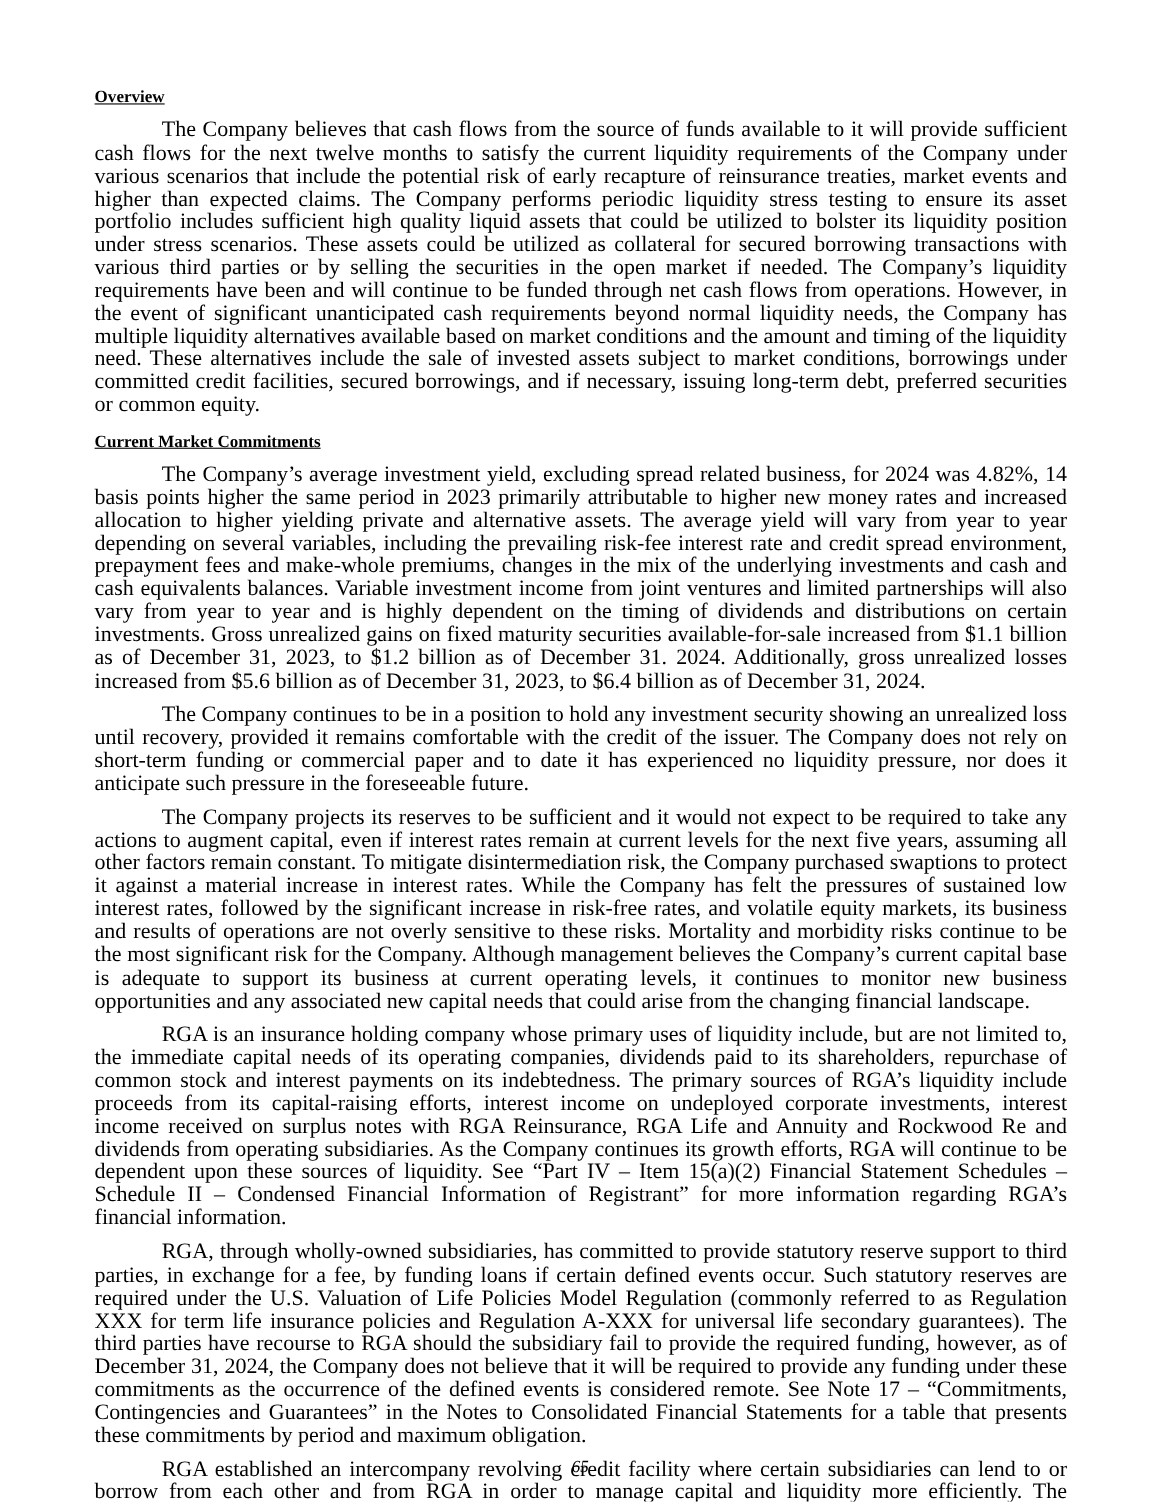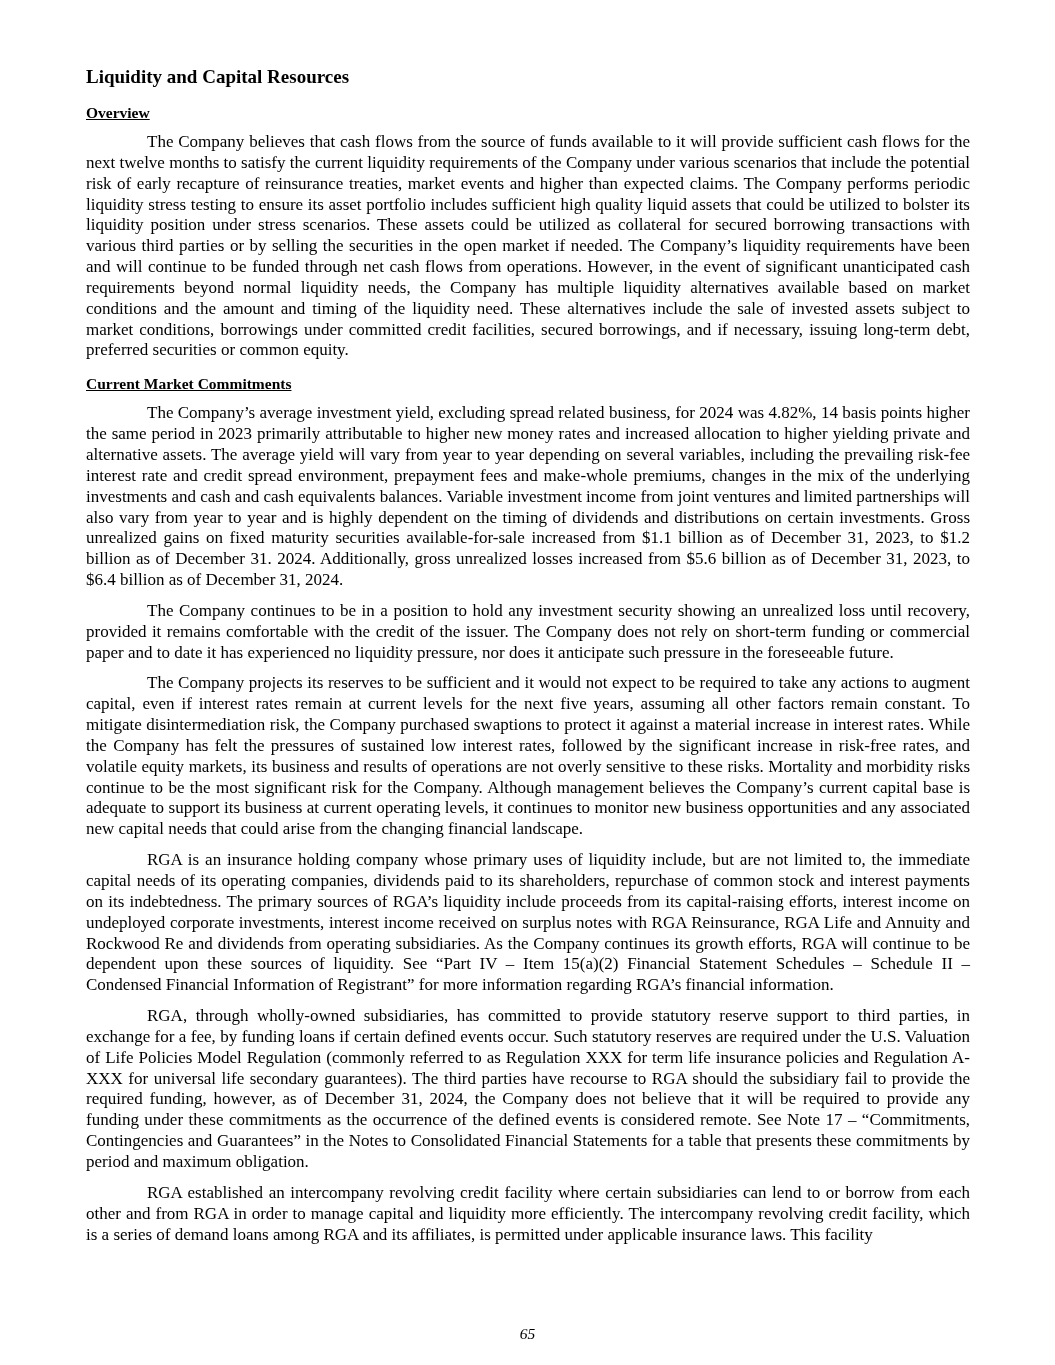--- a/index.html
+++ b/index.html
@@ -24,21 +24,21 @@
     line-height: 22px;
   }
   .section-heading {
     font-size: 15.5px;
     font-weight: bold;
     text-decoration: underline;
     margin: 13px 0 10px 0;
     line-height: 19px;
   }
   .para {
-    font-size: 17px;
+    font-size: 20px;
     line-height: 20.85px;
     text-align: justify;
     text-indent: 61px;
     margin: 0 0 10px 0;
   }
   .page-number {
     position: absolute;
     left: 0;
     right: 0;
     bottom: 22px;
@@ -46,21 +46,20 @@
     font-size: 15.5px;
     line-height: 18px;
     font-style: italic;
   }
 </style>
 </head>
 <body>
 
 <div class="page">
 
-  <h1 class="doc-title">Liquidity and Capital Resources</h1>
 
   <section>
     <h2 class="section-heading">Overview</h2>
     <p class="para">The Company believes that cash flows from the source of funds available to it will provide sufficient cash flows for the next twelve months to satisfy the current liquidity requirements of the Company under various scenarios that include the potential risk of early recapture of reinsurance treaties, market events and higher than expected claims. The Company performs periodic liquidity stress testing to ensure its asset portfolio includes sufficient high quality liquid assets that could be utilized to bolster its liquidity position under stress scenarios. These assets could be utilized as collateral for secured borrowing transactions with various third parties or by selling the securities in the open market if needed. The Company’s liquidity requirements have been and will continue to be funded through net cash flows from operations. However, in the event of significant unanticipated cash requirements beyond normal liquidity needs, the Company has multiple liquidity alternatives available based on market conditions and the amount and timing of the liquidity need. These alternatives include the sale of invested assets subject to market conditions, borrowings under committed credit facilities, secured borrowings, and if necessary, issuing long-term debt, preferred securities or common equity.</p>
   </section>
 
   <section>
     <h2 class="section-heading">Current Market Commitments</h2>
     <p class="para">The Company’s average investment yield, excluding spread related business, for 2024 was 4.82%, 14 basis points higher the same period in 2023 primarily attributable to higher new money rates and increased allocation to higher yielding private and alternative assets. The average yield will vary from year to year depending on several variables, including the prevailing risk-fee interest rate and credit spread environment, prepayment fees and make-whole premiums, changes in the mix of the underlying investments and cash and cash equivalents balances. Variable investment income from joint ventures and limited partnerships will also vary from year to year and is highly dependent on the timing of dividends and distributions on certain investments. Gross unrealized gains on fixed maturity securities available-for-sale increased from $1.1 billion as of December 31, 2023, to $1.2 billion as of December 31. 2024. Additionally, gross unrealized losses increased from $5.6 billion as of December 31, 2023, to $6.4 billion as of December 31, 2024.</p>
     <p class="para">The Company continues to be in a position to hold any investment security showing an unrealized loss until recovery, provided it remains comfortable with the credit of the issuer.  The Company does not rely on short-term funding or commercial paper and to date it has experienced no liquidity pressure, nor does it anticipate such pressure in the foreseeable future.</p>

